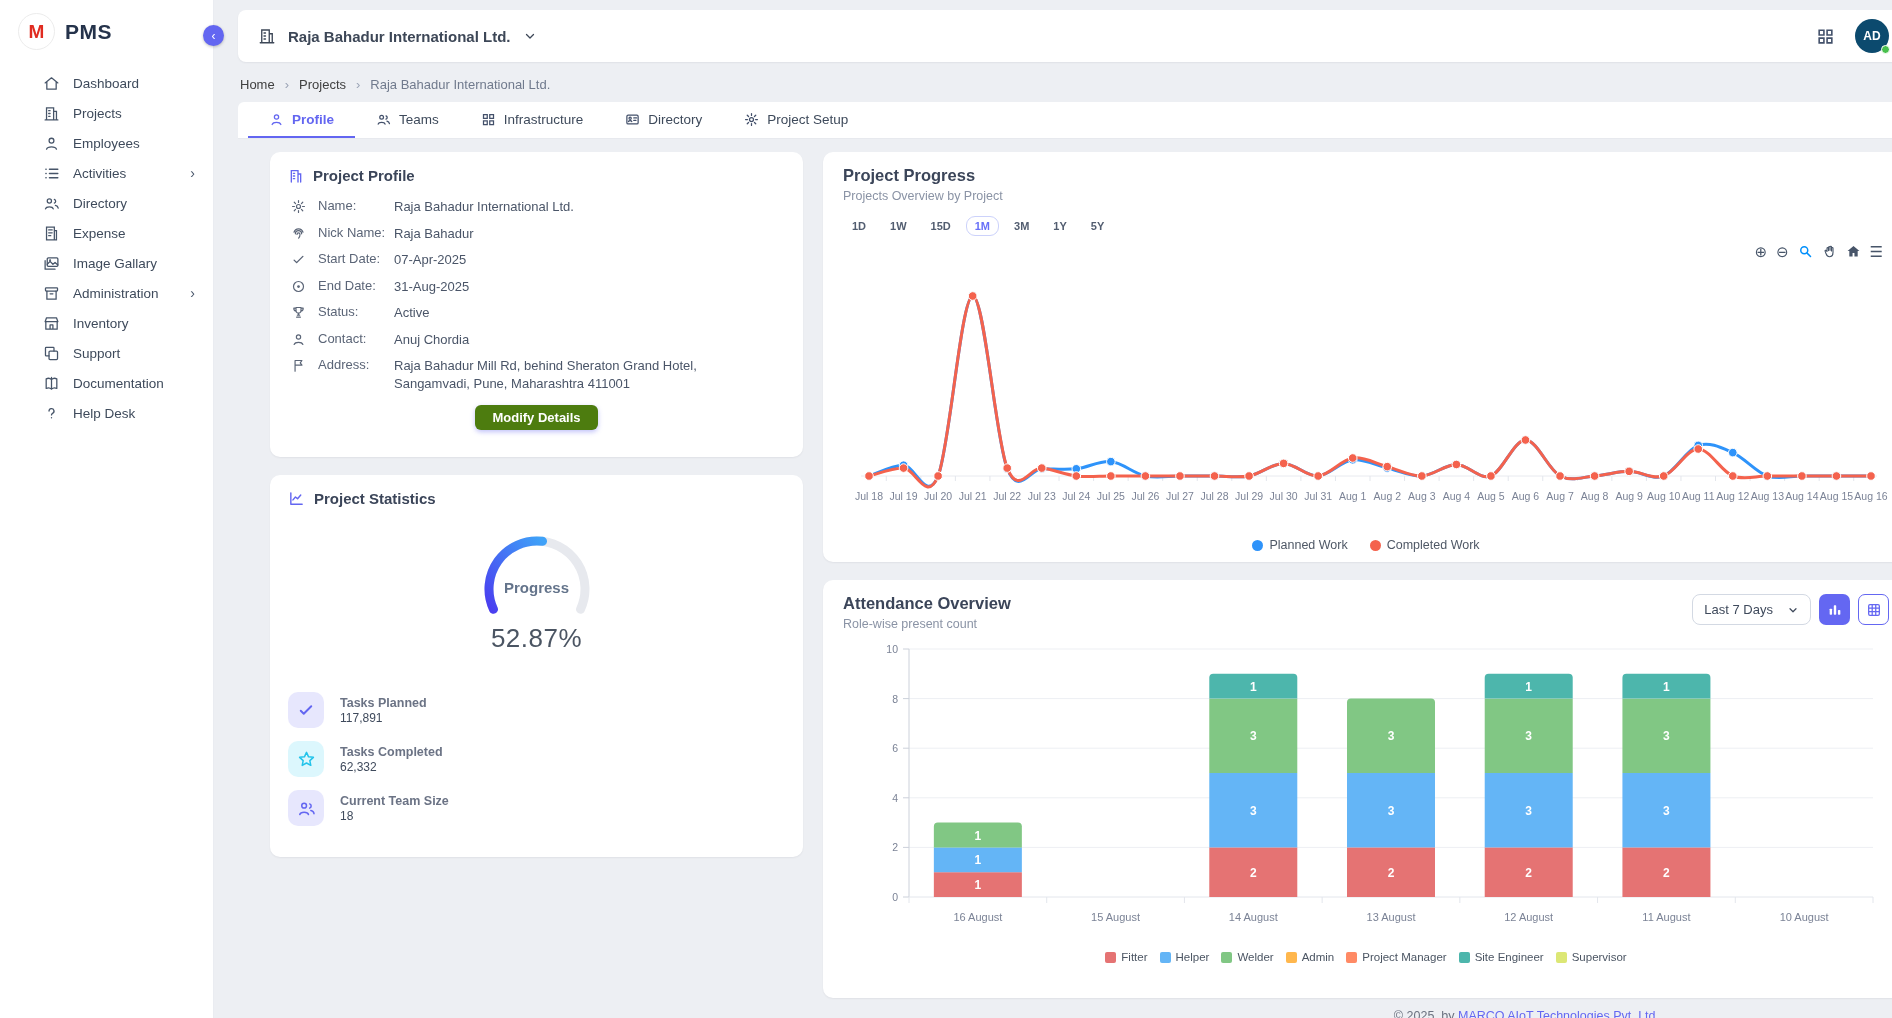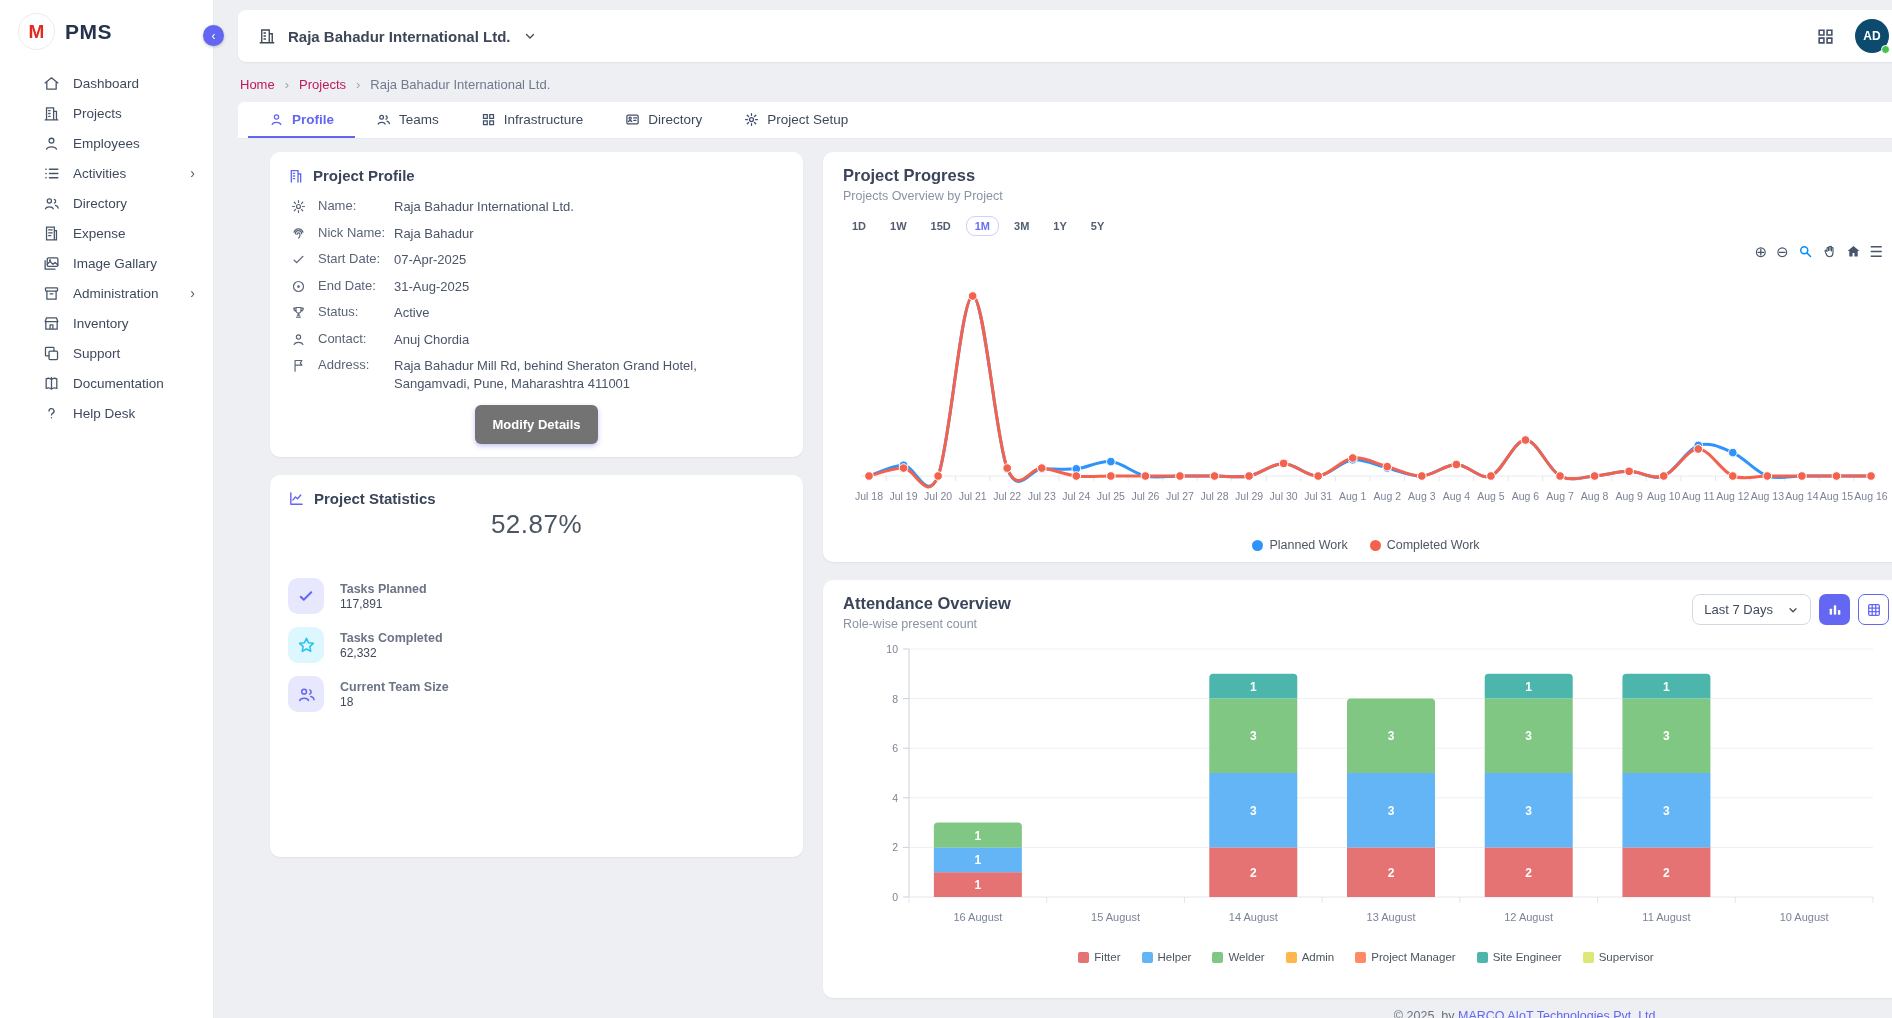--- a/index.html
+++ b/index.html
@@ -33,21 +33,21 @@
   .topbar .title-group { display:flex; align-items:center; gap:12px; cursor:pointer; }
   .topbar .proj-title { font-size:15px; font-weight:600; color:#3d4757; }
   .topbar .right { margin-left:auto; display:flex; align-items:center; gap:20px; }
   .avatar-wrap { position:relative; }
   .avatar { width:34px; height:34px; border-radius:50%; background:#0c4a6e; color:#fff; font-size:12px;
     font-weight:700; display:flex; align-items:center; justify-content:center; }
   .status-dot { position:absolute; right:-1px; bottom:-1px; width:9px; height:9px; border-radius:50%;
     background:#49c04d; border:1.5px solid #fff; }
 
   .breadcrumbs { display:flex; align-items:center; gap:10px; margin:15px 0 0 2px; font-size:13px; }
-  .breadcrumbs .bc { color:#be185d; cursor:pointer; }
+  .breadcrumbs .bc { color:#404040; cursor:pointer; }
   .breadcrumbs .sep { color:#9aa3b5; font-size:13px; }
   .breadcrumbs .bc.current { color:#707a8d; cursor:default; }
 
   .tabstrip { margin-top:10px; background:#fff; border-radius:6px 6px 0 0; height:37px; display:flex;
     align-items:stretch; padding-left:10px; border-bottom:1px solid #e7e9ee; }
   .tab { display:flex; align-items:center; gap:8px; padding:0 21px; font-size:13.5px; color:#3e4a5b;
     cursor:pointer; border-bottom:2px solid transparent; }
   .tab svg { stroke:#43506a; }
   .tab.active { color:#6366f1; font-weight:600; border-bottom-color:#6366f1; }
   .tab.active svg { stroke:#6366f1; }
@@ -60,22 +60,22 @@
   .card-title-row svg { stroke:#6366f1; }
   .card-title { font-size:15px; font-weight:600; color:#3b4559; }
 
   
   .profile-card { padding:15px 18px 18px; height:305px; }
   .fields { margin-top:14px; }
   .field-row { display:flex; align-items:flex-start; margin-bottom:9px; font-size:13px; }
   .field-row svg { flex:0 0 15px; margin:1px 0 0 3px; stroke:#5b6577; }
   .field-label { width:76px; margin-left:12px; color:#5b6577; flex:0 0 76px; }
   .field-value { color:#4a5568; width:352px; line-height:1.35; }
-  .modify-btn { display:block; margin:13px auto 0; background:#737373; color:#fff; border:none;
-    font-family:inherit; font-size:13px; font-weight:700; padding:12px 17px; border-radius:6px;
+  .modify-btn { display:block; margin:13px auto 0; background:#4d7c0f; color:#fff; border:none;
+    font-family:inherit; font-size:13px; font-weight:700; padding:5px 17px; border-radius:6px;
     cursor:pointer; box-shadow:0 2px 5px rgba(99,102,241,.4); }
 
   
   .stats-card { padding:15px 18px; height:382px; }
   .gauge-wrap { position:relative; width:132px; margin:22px auto 0; text-align:center; }
   .gauge-label { position:absolute; left:0; right:0; top:50px; font-size:15px; font-weight:700; color:#64748b; }
   .gauge-value { text-align:center; font-size:26px; color:#4b5563; margin-top:2px; letter-spacing:.5px; }
   .stat-list { margin-top:38px; }
   .stat-row { display:flex; align-items:center; gap:16px; margin-bottom:13px; }
   .stat-ico { width:36px; height:36px; border-radius:10px; display:flex; align-items:center; justify-content:center; }
@@ -98,21 +98,21 @@
 
   
   .attendance-card { padding:14px 20px; height:418px; }
   .att-head { display:flex; align-items:flex-start; }
   .att-controls { margin-left:auto; display:flex; align-items:center; gap:8px; }
   .select-box { display:flex; align-items:center; gap:14px; border:1px solid #d3d9e3; border-radius:8px;
     height:31px; padding:0 11px; font-size:13px; color:#3f4a5c; background:#fff; cursor:pointer; }
   .icon-btn { width:31px; height:31px; border-radius:7px; display:flex; align-items:center; justify-content:center; cursor:pointer; }
   .icon-btn.primary { background:#6467f2; }
   .icon-btn.outline { background:#fff; border:1.5px solid #6467f2; }
-  .bar-legend { display:flex; justify-content:center; gap:21px; margin-top:4px; font-size:11.5px; color:#4b5563; }
+  .bar-legend { display:flex; justify-content:center; gap:12px; margin-top:4px; font-size:11.5px; color:#4b5563; }
   .bar-legend .li { display:flex; align-items:center; gap:5px; cursor:pointer; }
   .bar-legend .sq { width:11px; height:11px; border-radius:2px; }
 
   .footer { text-align:right; padding:11px 250px 0 0; font-size:12.5px; color:#6b7280; }
   .footer a { color:#6467f2; text-decoration:none; cursor:pointer; }
 </style>
 </head>
 <body>
 
 <div class="sidebar">
@@ -346,20 +346,33 @@
         </div>
         <button class="modify-btn">Modify Details</button>
       </div>
 
       <div class="card stats-card">
         <div class="card-title-row">
           <svg width="17" height="17" viewBox="0 0 24 24" fill="none" stroke-width="2" stroke-linecap="round" stroke-linejoin="round">
               <path d="M4 4v16h16M7 14l3.5-4.2 3 2.6L18 7"></path>
             </svg>
           <span class="card-title">Project Statistics</span>
+        </div>
+        <div class="gauge-wrap">
+          <svg id="gauge-svg" width="132" height="92" viewBox="0 0 132 92">
+              <defs>
+                <linearGradient id="gaugeGrad" x1="0" y1="1" x2="1" y2="0">
+                  <stop offset="0%" stop-color="#4a3df0"></stop>
+                  <stop offset="100%" stop-color="#3fa2f8"></stop>
+                </linearGradient>
+              </defs>
+              <path d="M 22.497226222240798 80.28567656355357 A 48 48 0 1 1 109.50277377775919 80.28567656355358" fill="none" stroke="#e7e9ee" stroke-width="9" stroke-linecap="round"></path>
+              <path d="M 22.497226222240798 80.28567656355357 A 48 48 0 0 1 71.51781542883931 12.31820354796536" fill="none" stroke="url(#gaugeGrad)" stroke-width="9" stroke-linecap="round"></path>
+            </svg>
+          <div class="gauge-label">Progress</div>
         </div>
         <div class="gauge-value">52.87%</div>
         <div class="stat-list">
           <div class="stat-row">
             <div class="stat-ico" style="background:#e7e7fd">
               <svg width="18" height="18" viewBox="0 0 24 24" fill="none" stroke="#6366f1" stroke-width="2.6" stroke-linecap="round" stroke-linejoin="round">
                   <path d="M5 13l4 4L19 7"></path>
                 </svg>
             </div>
             <div>

